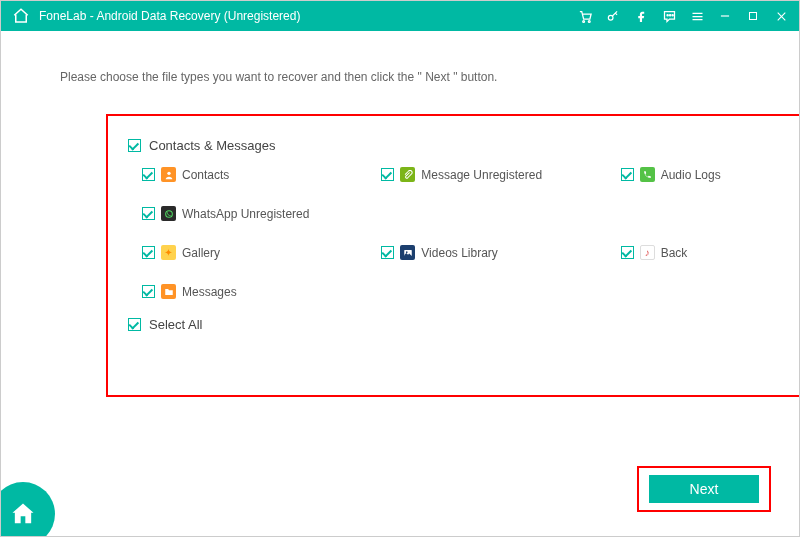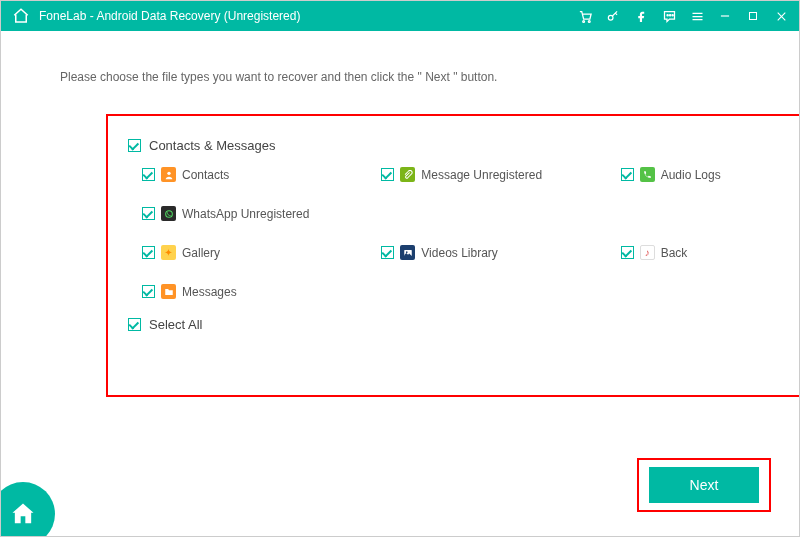--- a/index.html
+++ b/index.html
@@ -39,21 +39,21 @@
   .i-gallery    { background: #ffd24d; }
   .i-piclib     { background: #1c3f6e; }
   .i-videos     { background: #6d72ff; }
   .i-audio      { background: #ffffff; border:1px solid #ddd; }
   .i-audio span { color:#e05555; }
   .i-docs       { background: #ff9326; }
 
   .select-all { display: flex; align-items: center; gap: 8px; font-size: 13px; color: #444; margin-top: -6px; }
 
   .next-wrap { position: absolute; right: 28px; bottom: 24px; border: 2px solid #ff0000; padding: 7px 10px; }
-  .next-btn { background: #00b9a3; color: #fff; border: none; font-size: 14px; width: 110px; height: 36px; cursor: pointer; }
+  .next-btn { background: #00b9a3; color: #fff; border: none; font-size: 14px; width: 110px; height: 28px; cursor: pointer; }
 
   .fab { position: absolute; left: -10px; bottom: -10px; width: 64px; height: 64px; border-radius: 50%; background: #00b9a3; display: flex; align-items: center; justify-content: center; cursor: pointer; }
 </style>
 </head>
 <body>
 
 <div class="titlebar">
   <div class="titlebar-home">
     <svg width="18" height="18" viewBox="0 0 24 24" fill="none" stroke="#fff" stroke-width="2">
         <path d="M3 11l9-8 9 8"></path>

